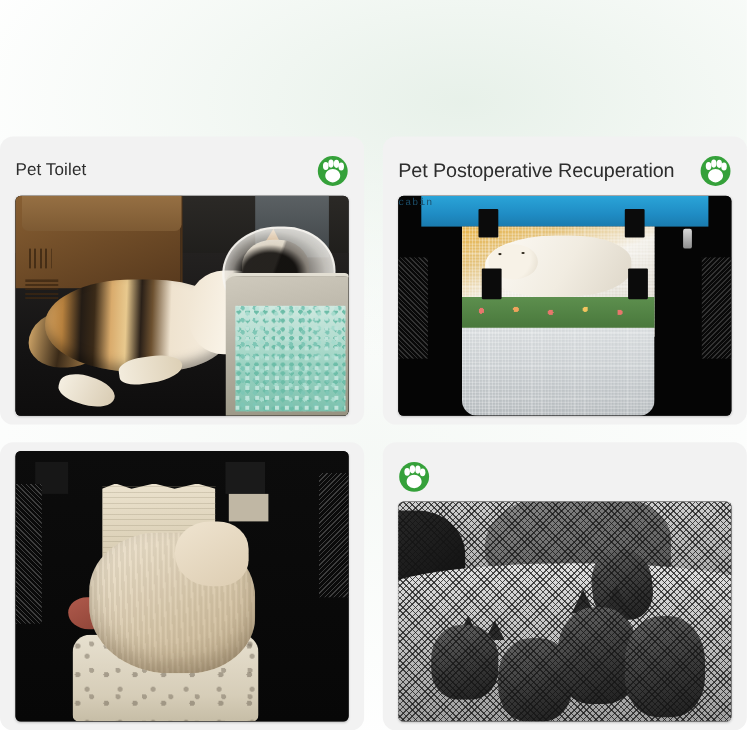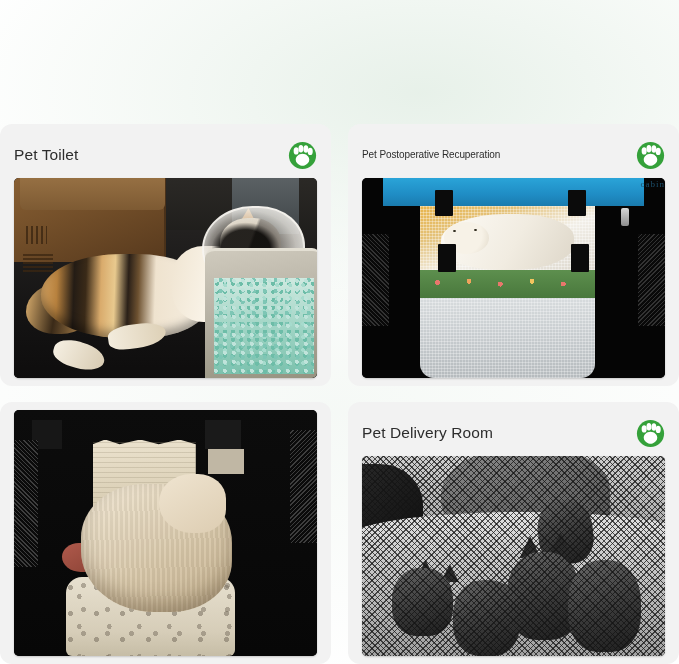--- a/index.html
+++ b/index.html
@@ -75,21 +75,21 @@
     flex: none;
   }
 
   .card-label {
     color: #2d2d2d;
     font-size: 15.5px;
     line-height: 20px;
     white-space: nowrap;
     letter-spacing: 0.1px;
   }
-  .card.long .card-label { font-size: 10px; letter-spacing: -0.1px; }
+  .card.long .card-label { font-size: 18px; letter-spacing: -0.1px; }
 
   .paw-badge { flex: none; width: 29px; height: 29px; display: block; }
 
   .photo-wrap {
     flex: 1 1 auto;
     border-radius: 5px;
     overflow: hidden;
     position: relative;
     background: #111;
     box-shadow: 0 1px 2px rgba(0,0,0,0.18);
@@ -194,22 +194,22 @@
   }
 
   
   .p2 { background:#050505; }
   .p2 .blue-top {
     position:absolute; left:7%; top:0; width:86%; height:14%;
     background: linear-gradient(180deg,#2aa4d8 0%,#1f8cc4 60%,#1a7bae 100%);
   }
   .p2 .brand {
     position:absolute; left:0; right:0; top:0.5%;
-    text-align:right; color:#1c4f6b; font-size:9px; letter-spacing:1px;
-    font-family:Liberation Serif, serif;
+    text-align:left; color:#1c4f6b; font-size:9px; letter-spacing:1px;
+    font-family:Liberation Mono, monospace;
   }
   .p2 .window {
     position:absolute; left:19%; top:14%; width:58%; height:50%;
     background:
       repeating-linear-gradient(0deg, rgba(255,255,255,.35) 0 1px, transparent 1px 3px),
       repeating-linear-gradient(90deg, rgba(255,255,255,.30) 0 1px, transparent 1px 3px),
       linear-gradient(160deg,#e8b44a 0%,#e4c27a 22%,#f2efe8 45%,#ded9cf 75%,#cfc8ba 100%);
   }
   .p2 .cat2 {
     position:absolute; left:26%; top:18%; width:44%; height:28%;
@@ -445,21 +445,20 @@
           <div class="pad"></div>
           <div class="toy"></div>
           <div class="dog"></div>
           <div class="dog-head"></div>
         </div>
       </div>
     </div>
 
     <div class="card">
       <div class="card-head">
-        <span class="card-label">Pet Delivery Room</span>
         <svg class="paw-badge" viewBox="0 0 64 64">
           <circle cx="32" cy="32" r="30" fill="#35a13a"></circle>
           <ellipse cx="18" cy="22" rx="5.6" ry="8" fill="#ffffff"></ellipse>
           <ellipse cx="28.5" cy="17" rx="5.4" ry="8.2" fill="#ffffff"></ellipse>
           <ellipse cx="39.5" cy="17.5" rx="5.4" ry="8.2" fill="#ffffff"></ellipse>
           <ellipse cx="49" cy="23" rx="5.6" ry="8" fill="#ffffff"></ellipse>
           <path d="M32 28c8.6 0 15 6.6 15 13.6 0 6.2-5.4 10.4-10.6 12.4-2.8 1.1-5.9 1.1-8.8 0C22.4 52 17 47.8 17 41.6 17 34.6 23.4 28 32 28z" fill="#ffffff"></path>
         </svg>
       </div>
       <div class="photo-wrap">

